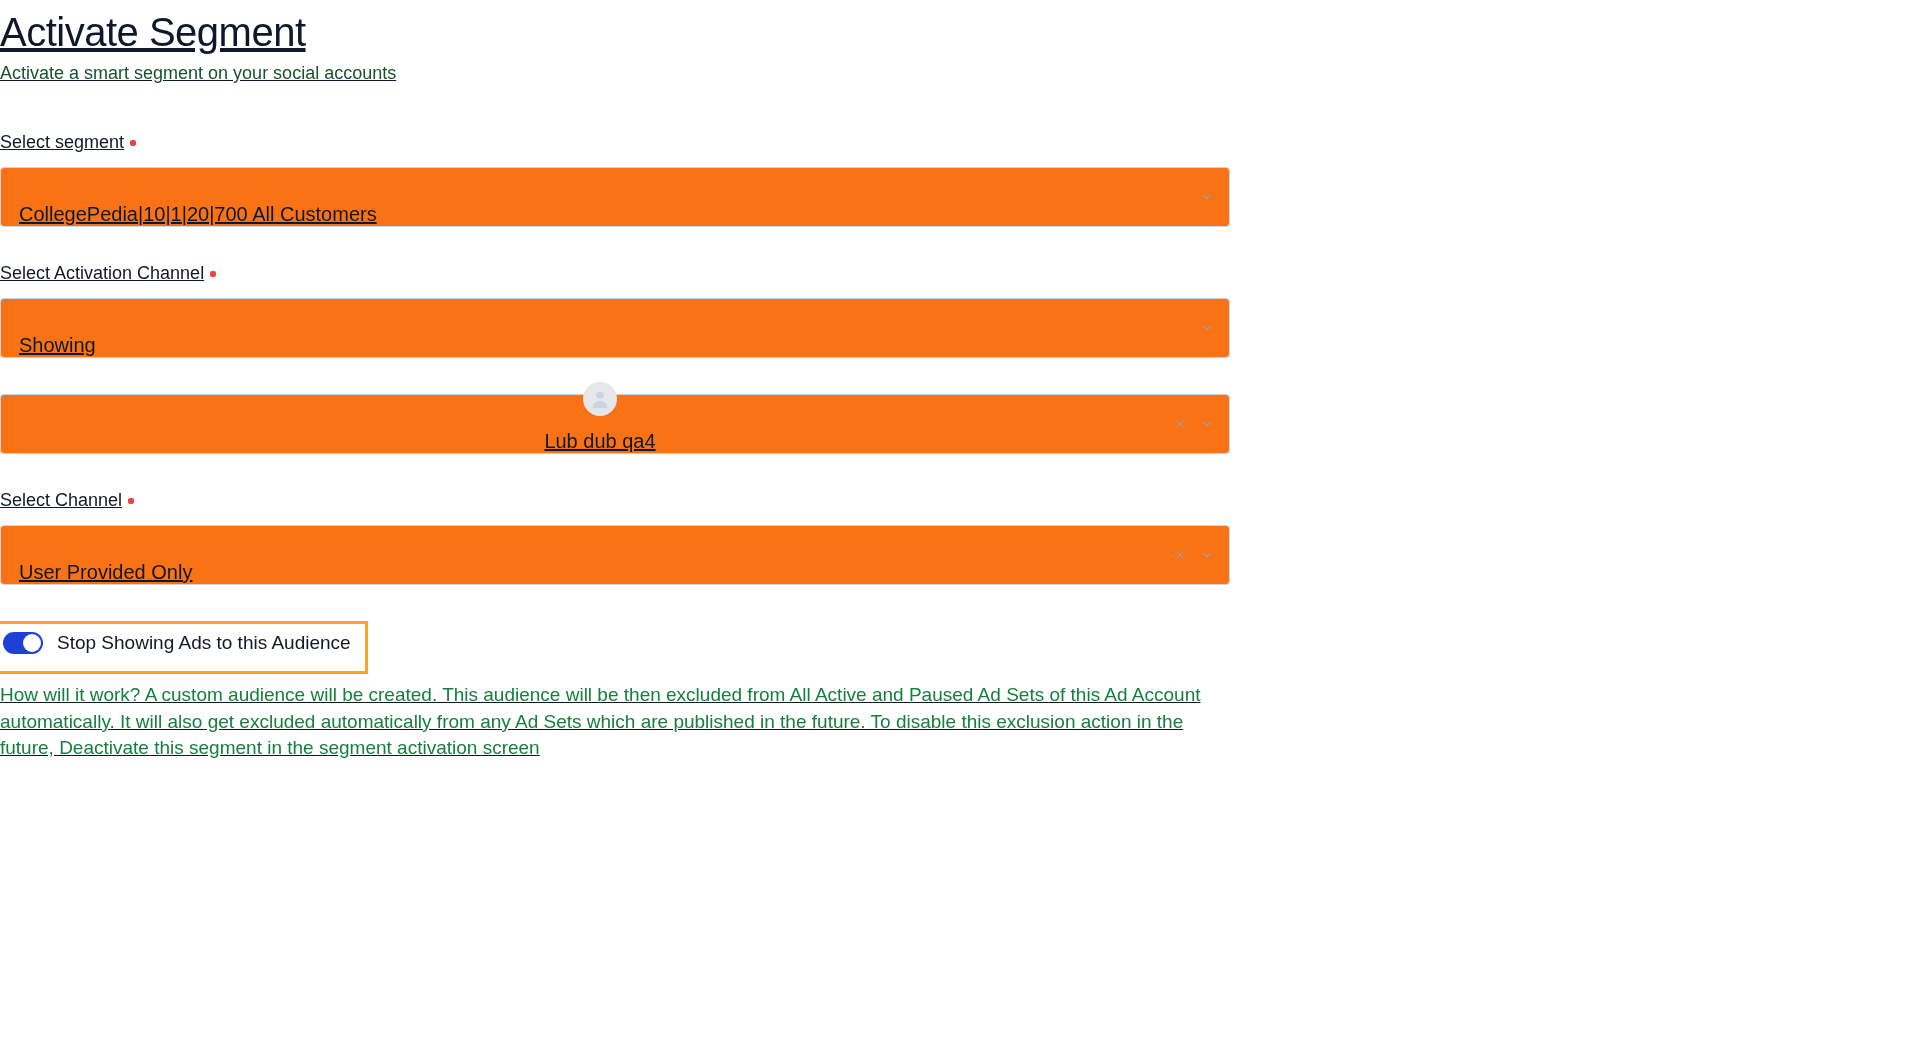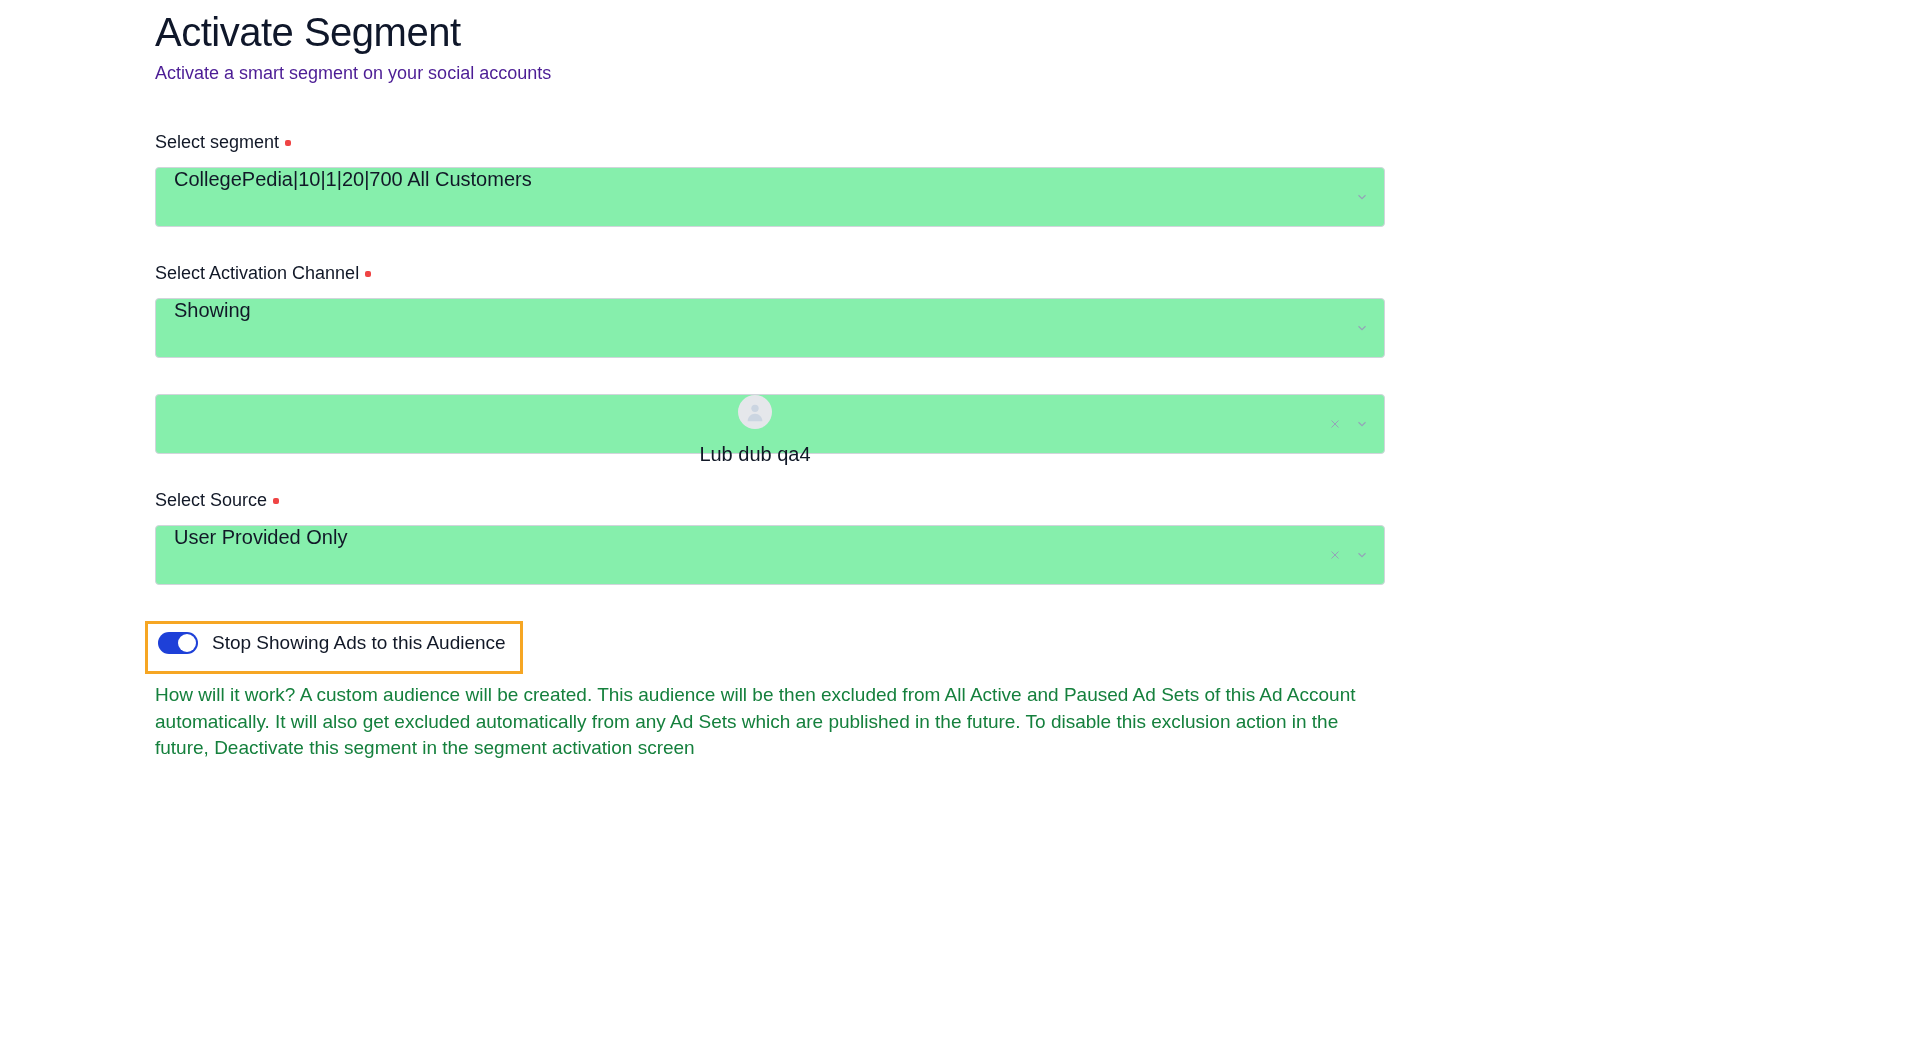--- a/index.html
+++ b/index.html
@@ -10,33 +10,33 @@
     font-family: -apple-system, BlinkMacSystemFont, "Segoe UI", Helvetica, Arial, sans-serif;
     color: #111827;
   }
   .page {
     width: 1908px;
     min-height: 1064px;
     position: relative;
     padding-top: 10px;
   }
   .content {
-    margin-left: 155px;
     width: 1230px;
+    text-decoration: underline;
   }
   h1.page-title {
     font-size: 40px;
     font-weight: 500;
     margin: 0 0 8px 0;
     color: #0f172a;
     letter-spacing: -0.5px;
   }
   .page-subtitle {
     font-size: 18px;
-    color: #4c1d95;
+    color: #14532d;
     margin: 0 0 48px 0;
   }
   .field {
     margin-bottom: 36px;
   }
   .field-label {
     font-size: 18px;
     color: #111827;
     display: flex;
     align-items: center;
@@ -49,25 +49,25 @@
     height: 6px;
     background: #ef4444;
     border-radius: 2px;
   }
   .select-box {
     position: relative;
     border: 1px solid #d1d5db;
     border-radius: 4px;
     height: 60px;
     display: flex;
-    align-items: flex-start;
+    align-items: flex-end;
     padding: 0 48px 0 18px;
     font-size: 20px;
     color: #111827;
-    background: #86efac;
+    background: #f97316;
     cursor: pointer;
   }
   .select-box .value {
     flex: 1;
     white-space: nowrap;
     overflow: hidden;
     text-overflow: ellipsis;
   }
   .select-box .value.with-avatar {
     display: flex;
@@ -221,21 +221,21 @@
                 <polyline points="6 9 12 15 18 9"></polyline>
               </svg>
           </span>
         </span>
       </div>
     </div>
 
     
     <div class="field">
       <div class="field-label">
-        <span>Select Source</span>
+        <span>Select Channel</span>
         <span class="req-dot"></span>
       </div>
       <div class="select-box">
         <span class="value">User Provided Only</span>
         <span class="icons-right">
           <span class="clear-x">
             <svg viewBox="0 0 24 24">
                 <line x1="5" y1="5" x2="19" y2="19"></line>
                 <line x1="19" y1="5" x2="5" y2="19"></line>
               </svg>

